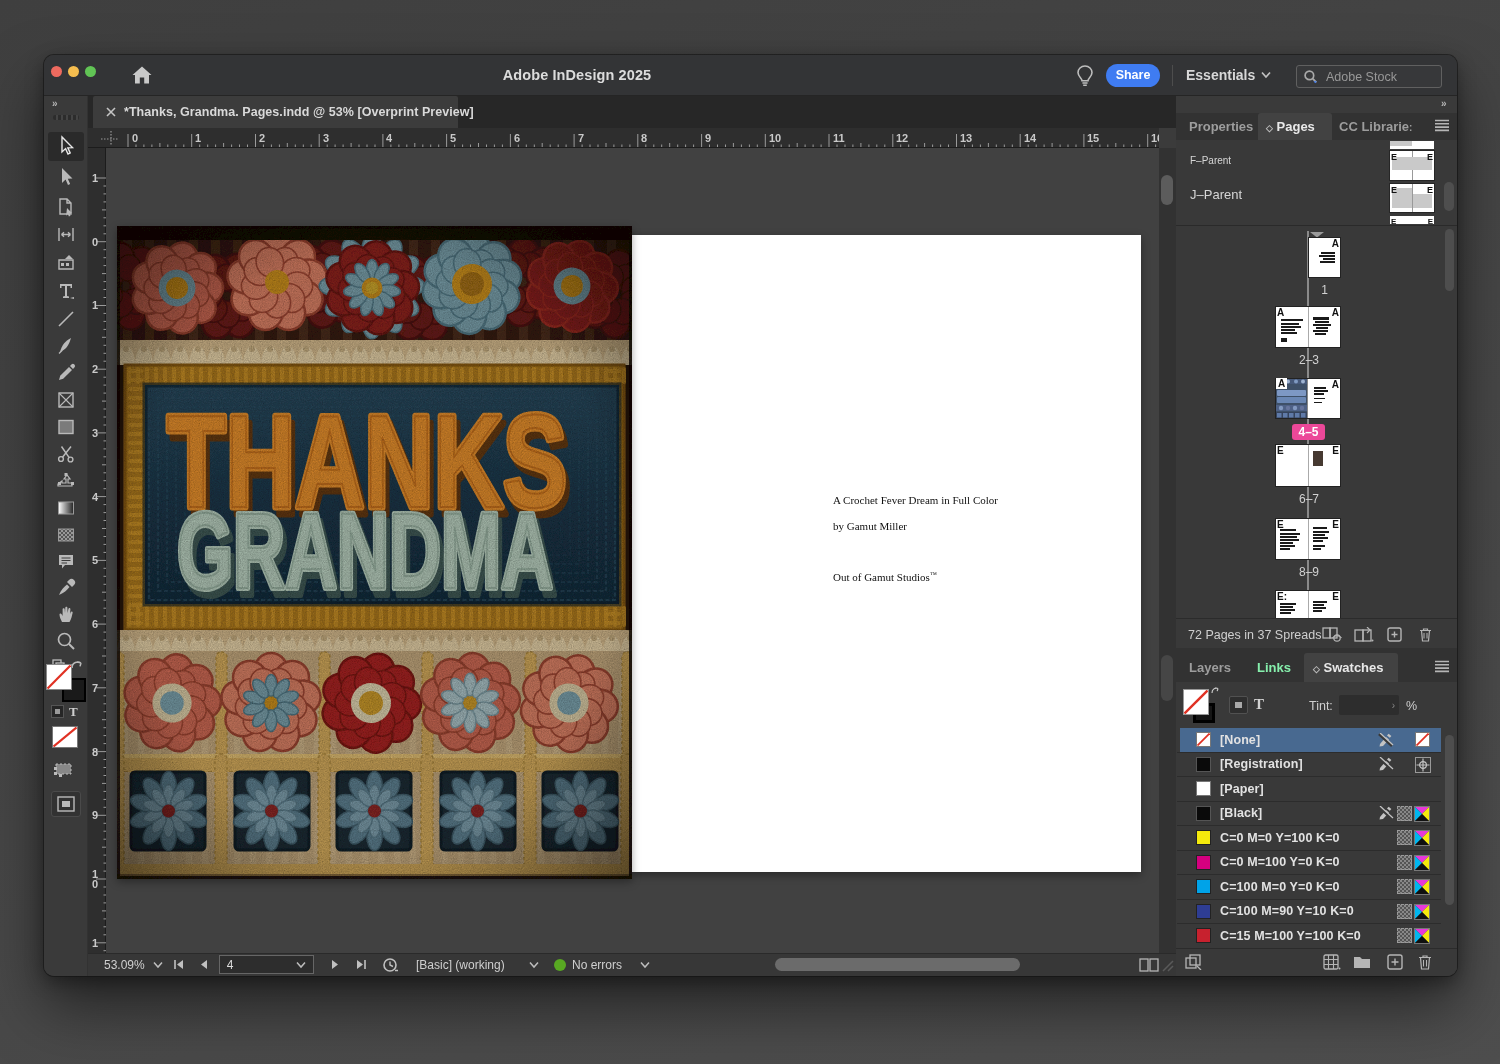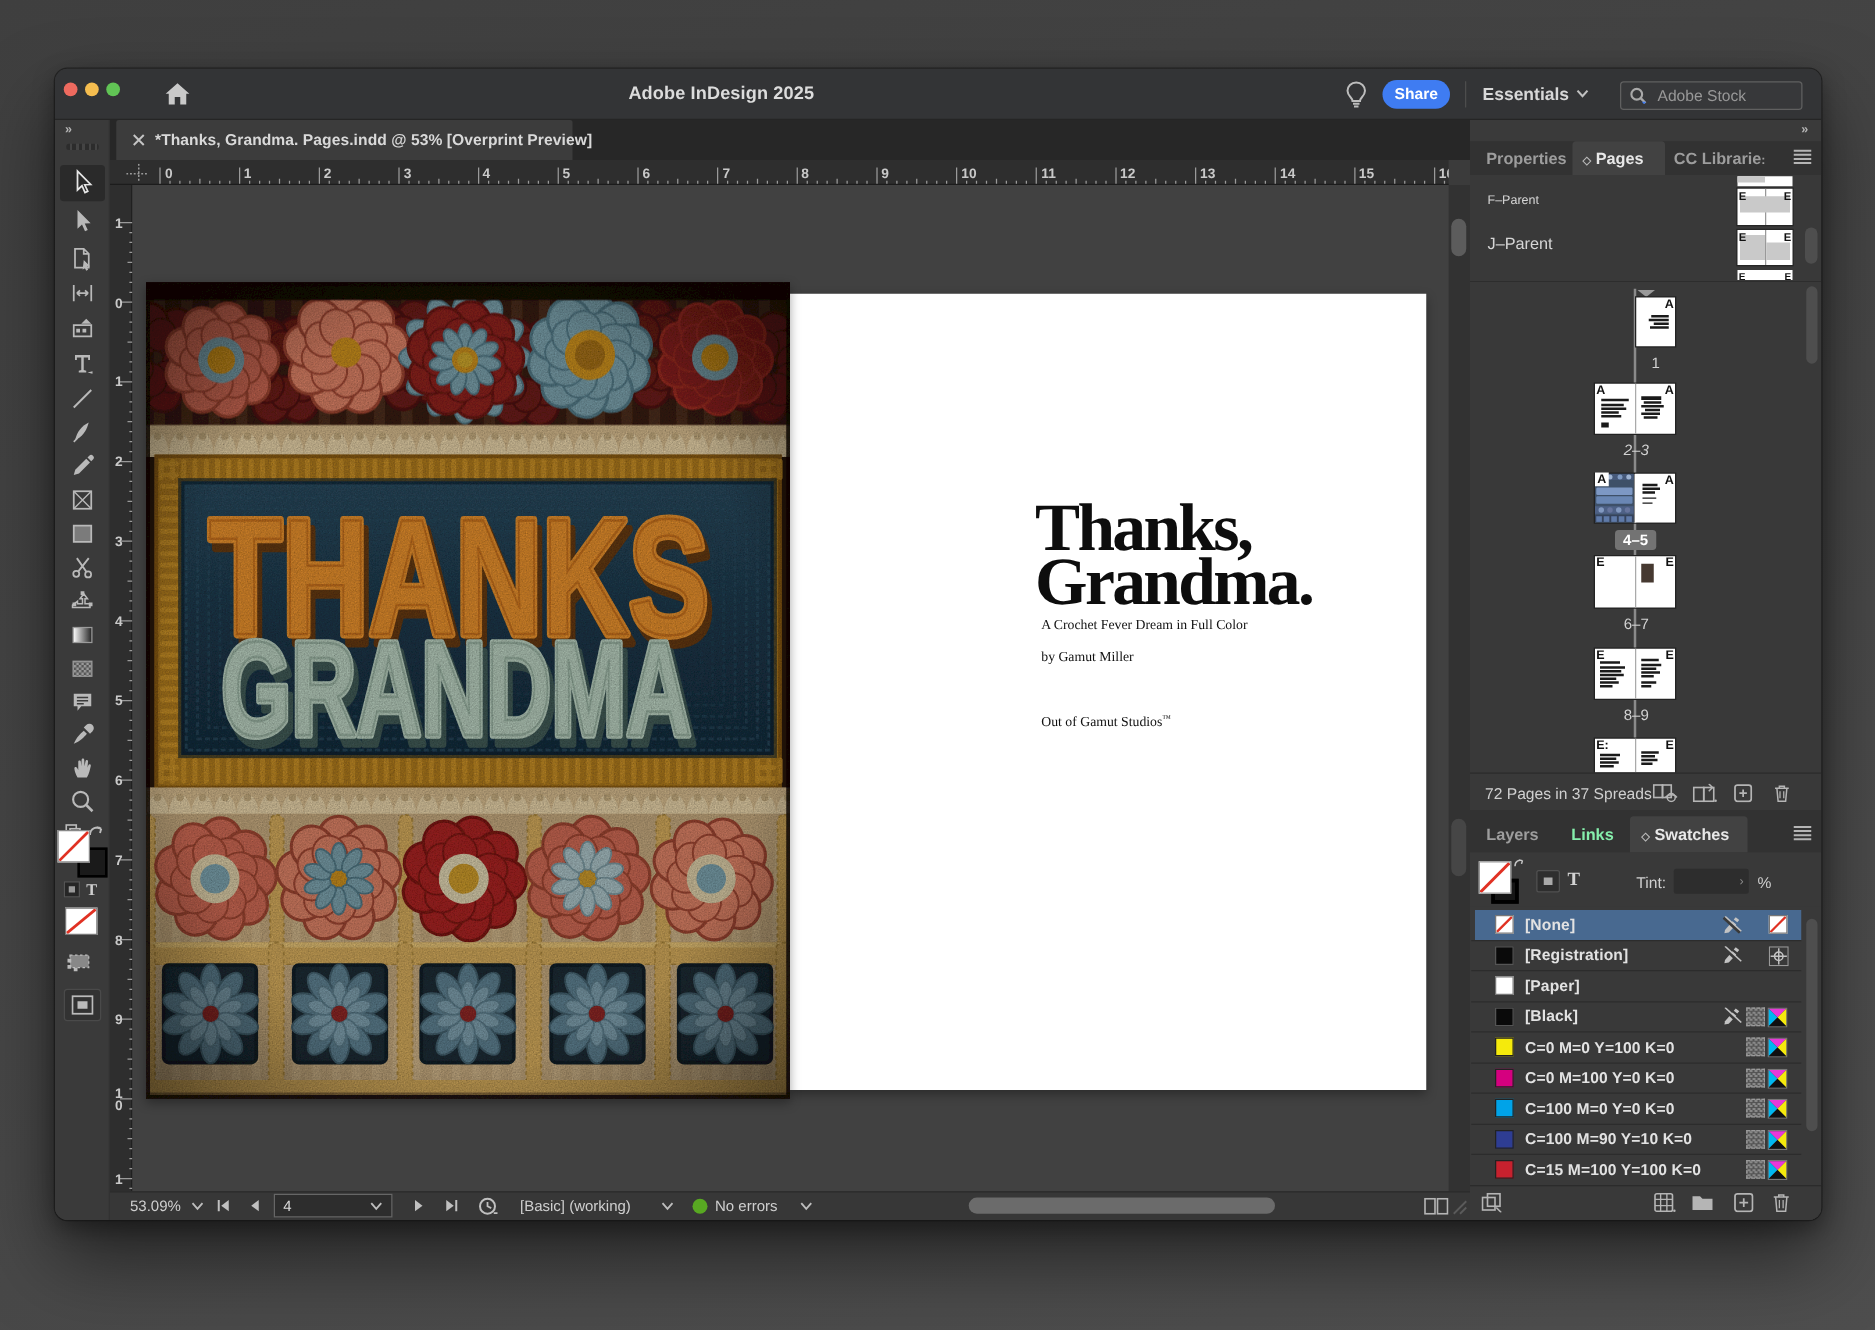--- a/index.html
+++ b/index.html
@@ -2092,21 +2092,20 @@
             <rect x="407" y="528" width="12" height="125" rx="5" fill="none" stroke="#b08c42" stroke-width="1.5" stroke-dasharray="3 3"></rect>
             <rect x="504" y="528" width="12" height="125" rx="5" fill="#d1a95c"></rect>
             <rect x="504" y="528" width="12" height="125" rx="5" fill="none" stroke="#b08c42" stroke-width="1.5" stroke-dasharray="3 3"></rect>
             <rect x="0" y="638" width="515" height="12" rx="5" fill="#d1a95c"></rect>
             <rect x="0" y="648" width="515" height="5" fill="#8a6d3f"></rect>
             <rect width="515" height="653" fill="url(#vig)"></rect>
             <rect x="0" y="0" width="515" height="653" fill="none" stroke="#120a06" stroke-width="6" opacity="0.85"></rect>
           </g>
         </svg>
       </div>
-<div class="abs" style="left:784px;top:346px;width:300px;font-family:'Liberation Serif',serif;color:#0d0d0d;font-size:54px;line-height:43px;font-weight:bold;letter-spacing:-2.1px;">Thanks,<br>Grandma.</div>
 <div class="abs" style="left:789px;top:439px;width:300px;font-family:'Liberation Serif',serif;color:#111;font-size:11px;">A Crochet Fever Dream in Full Color</div>
 <div class="abs" style="left:789px;top:465px;width:300px;font-family:'Liberation Serif',serif;color:#111;font-size:11px;">by Gamut Miller</div>
 <div class="abs" style="left:789px;top:516px;width:300px;font-family:'Liberation Serif',serif;color:#111;font-size:11px;">Out of Gamut Studios<span style="font-size:7px;vertical-align:4px;">™</span></div>
 <div class="abs" style="left:1115px;top:93px;width:17px;height:805px;background:#323232;"></div>
 <div class="abs" style="left:1117px;top:120px;width:12px;height:30px;background:#5c5c5c;border-radius:6px;"></div>
 <div class="abs" style="left:1117px;top:600px;width:12px;height:46px;background:#464646;border-radius:6px;"></div>
 <div class="abs" style="left:44px;top:898px;width:1088px;height:23px;background:#373737;border-top:1px solid #2a2a2a;"></div>
 <div class="abs" style="left:60px;top:903px;color:#cfcfcf;font-size:12px;">53.09%</div>
 <div class="abs" style="left:109px;top:906px;width:10px;height:8px;">
         <svg width="10" height="8">
@@ -2233,21 +2232,21 @@
         <div style="position:absolute;left:5px;top:22px;width:14px;height:1.5px;background:#1a1a1a;"></div>
         <div style="position:absolute;left:5px;top:25px;width:16px;height:1.5px;background:#1a1a1a;"></div>
         <div style="position:absolute;left:5px;top:31px;width:6px;height:4px;background:#1a1a1a;"></div>
         <div style="position:absolute;left:37px;top:10px;width:16px;height:2.5px;background:#1a1a1a;"></div>
         <div style="position:absolute;left:39px;top:14px;width:14px;height:1.5px;background:#1a1a1a;"></div>
         <div style="position:absolute;left:37px;top:17px;width:18px;height:1.5px;background:#1a1a1a;"></div>
         <div style="position:absolute;left:40px;top:20px;width:12px;height:1.5px;background:#1a1a1a;"></div>
         <div style="position:absolute;left:37px;top:23px;width:15px;height:1.5px;background:#1a1a1a;"></div>
         <div style="position:absolute;left:39px;top:26px;width:11px;height:1.5px;background:#1a1a1a;"></div>
       </div>
-<div class="abs" style="left:1250px;top:298px;width:30px;text-align:center;color:#d2d2d2;font-size:12px;font-style:italic;">2–3</div>
+<div class="abs" style="left:1250px;top:298px;width:30px;text-align:center;color:#d2d2d2;font-size:12px;">2–3</div>
 <div class="abs" style="left:1232px;top:324px;width:64px;height:39px;box-shadow:0 0 0 1px #222;">
         <div style="position:absolute;left:0;top:0;width:31px;height:39px;">
           <div style="position:absolute;left:0;top:0;width:31px;height:39px;background:#3e5068;"></div>
           <svg width="31" height="39" style="position:absolute;left:0;top:0;">
             <rect x="0" y="0" width="31" height="5" fill="#46597a"></rect>
             <circle cx="4" cy="2.5" r="2" fill="#7f9ac2"></circle>
             <circle cx="12" cy="2.5" r="2" fill="#9eb3d2"></circle>
             <circle cx="20" cy="2.5" r="2" fill="#7f9ac2"></circle>
             <circle cx="27" cy="2.5" r="2" fill="#9eb3d2"></circle>
             <rect x="1" y="11" width="29" height="6" rx="1" fill="#7d98c4"></rect>
@@ -2268,21 +2267,21 @@
         </div>
         <div style="position:absolute;left:32px;top:0;width:32px;height:39px;background:#fff;">
           <div style="position:absolute;right:1px;top:0px;color:#111;font-size:10px;font-weight:bold;">A</div>
           <div style="position:absolute;left:6px;top:8px;width:12px;height:2px;background:#1a1a1a;"></div>
           <div style="position:absolute;left:6px;top:11px;width:14px;height:1.5px;background:#1a1a1a;"></div>
           <div style="position:absolute;left:6px;top:14px;width:10px;height:1.5px;background:#1a1a1a;"></div>
           <div style="position:absolute;left:6px;top:19px;width:11px;height:1px;background:#1a1a1a;"></div>
           <div style="position:absolute;left:6px;top:23px;width:8px;height:1px;background:#1a1a1a;"></div>
         </div>
       </div>
-<div class="abs" style="left:1248px;top:369px;width:33px;height:16px;background:#737373;border-radius:3px;text-align:center;color:#fff;font-size:12px;font-weight:bold;line-height:16px;">4–5</div>
+<div class="abs" style="left:1248px;top:369px;width:33px;height:16px;background:#ec4899;border-radius:3px;text-align:center;color:#fff;font-size:12px;font-weight:bold;line-height:16px;">4–5</div>
 <div class="abs" style="left:1232px;top:390px;width:64px;height:41px;background:#fff;box-shadow:0 0 0 1px #222;">
         <div style="position:absolute;left:31.5px;top:0;width:1px;height:41px;background:#aaa;"></div>
         <div style="position:absolute;left:1px;top:0px;color:#111;font-size:10px;font-weight:bold;">E</div>
         <div style="position:absolute;right:1px;top:0px;color:#111;font-size:10px;font-weight:bold;">E</div>
         <div style="position:absolute;left:37px;top:6px;width:10px;height:15px;background:#463931;"></div>
       </div>
 <div class="abs" style="left:1250px;top:437px;width:30px;text-align:center;color:#d2d2d2;font-size:12px;">6–7</div>
 <div class="abs" style="left:1232px;top:464px;width:64px;height:40px;background:#fff;box-shadow:0 0 0 1px #222;">
         <div style="position:absolute;left:31.5px;top:0;width:1px;height:40px;background:#aaa;"></div>
         <div style="position:absolute;left:1px;top:0px;color:#111;font-size:10px;font-weight:bold;">E</div>

